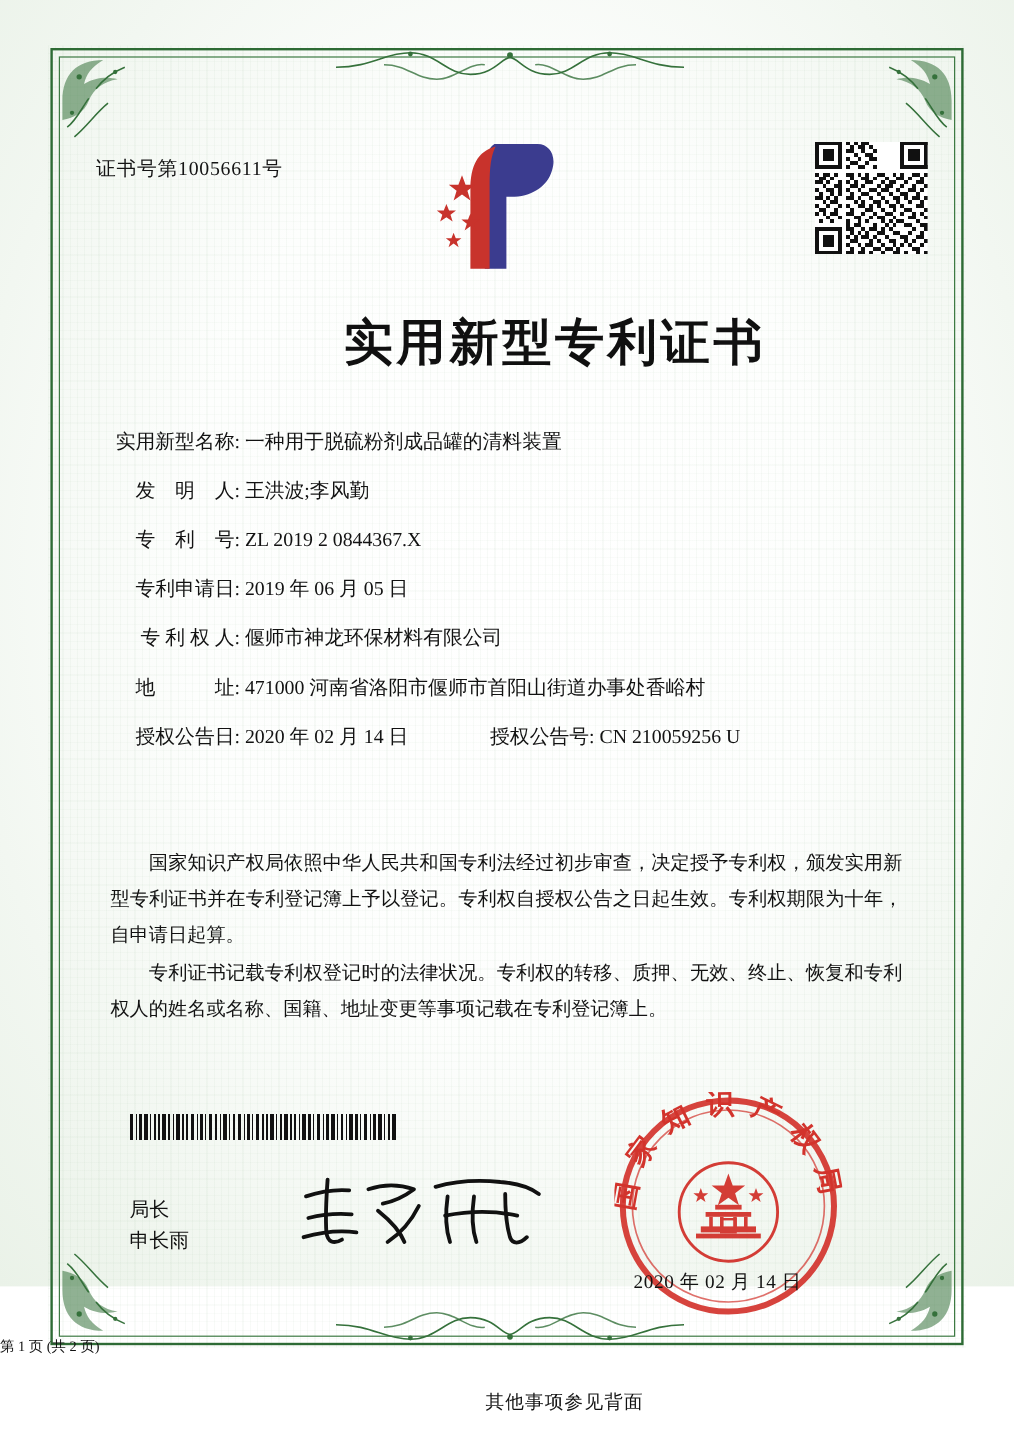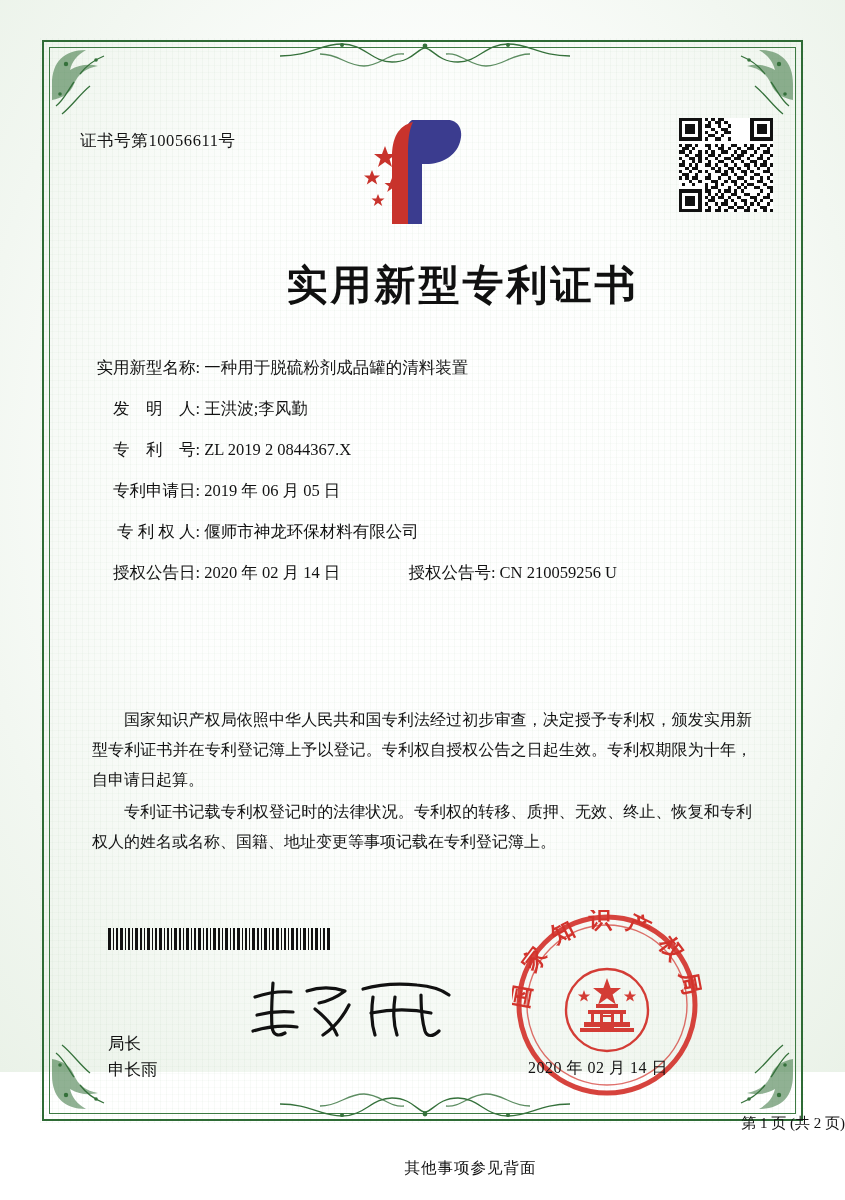--- a/index.html
+++ b/index.html
@@ -155,21 +155,21 @@
   
   .barcode {
     position: absolute;
     left: 108px; top: 928px;
     width: 222px; height: 22px;
   }
 
   
   .sig-label {
     position: absolute;
-    left: 108px; top: 1031px;
+    left: 108px; top: 995px;
     font-size: 16.5px;
     line-height: 26px;
     color: #121212;
   }
   .sig-script {
     position: absolute;
     left: 245px; top: 975px;
     width: 215px; height: 70px;
   }
 
@@ -184,22 +184,22 @@
     left: 528px; top: 1058px;
     font-size: 16px;
     color: #121212;
     letter-spacing: 0.5px;
   }
 
   .page-num {
     position: absolute;
     left: 0; top: 1114px;
     width: 845px;
-    text-align: right;
-    font-size: 15px;
+    text-align: left;
+    font-size: 12px;
     color: #121212;
   }
   .footnote {
     position: absolute;
     left: 0; top: 1158px;
     width: 845px;
     text-align: center;
     font-size: 15.5px;
     color: #121212;
     letter-spacing: 1px;
@@ -542,20 +542,24 @@
     <div class="frow">
       <span class="flabel lbl-w5">专利申请日:</span>
       <span class="fvalue">2019 年 06 月 05 日</span>
     </div>
 
     <div class="frow">
       <span class="flabel lbl-w5">专 利 权 人:</span>
       <span class="fvalue">偃师市神龙环保材料有限公司</span>
     </div>
 
+    <div class="frow">
+      <span class="flabel lbl-w5">地　　　址:</span>
+      <span class="fvalue">471000 河南省洛阳市偃师市首阳山街道办事处香峪村</span>
+    </div>
 
     <div class="frow row-inline">
       <span class="flabel lbl-w5">授权公告日:</span>
       <span class="fvalue">2020 年 02 月 14 日</span>
       <span class="sec-label">授权公告号:</span>
       <span class="fvalue">CN 210059256 U</span>
     </div>
 
   </div>
 

